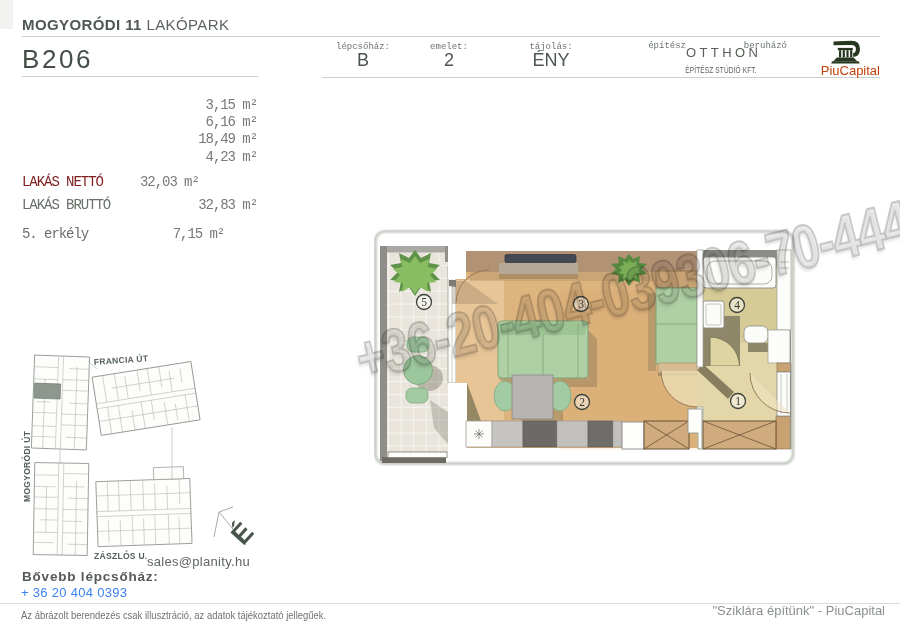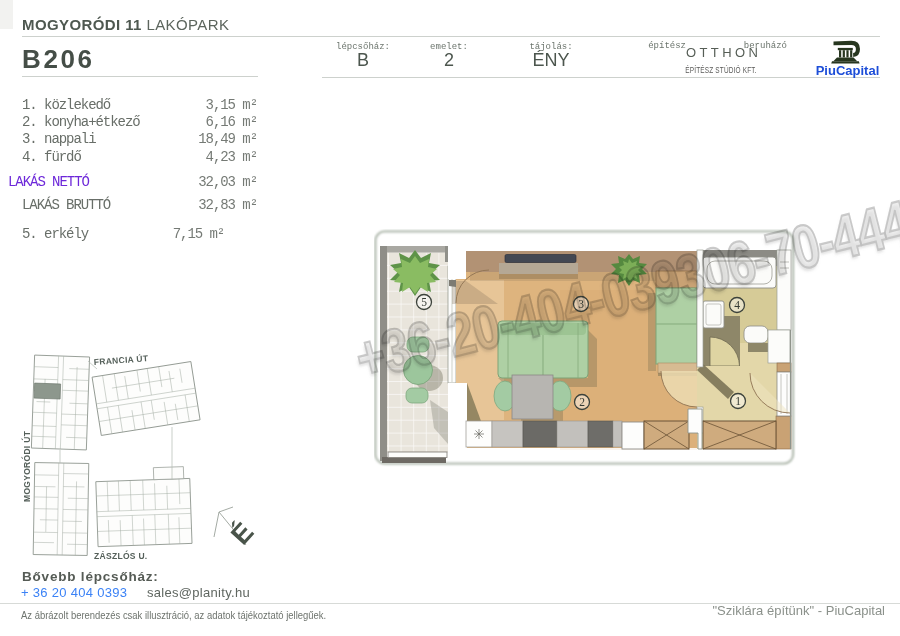--- a/index.html
+++ b/index.html
@@ -12,21 +12,21 @@
 </head>
 <body>
 <div id="page">
 
   <div class="abs" style="left:0;top:0;width:13px;height:29px;background:#f2f2f0;"></div>
 
   <div class="abs" style="left:22px;top:16px;font-size:15px;color:#4e5850;letter-spacing:0.4px;"><b>MOGYORÓDI 11</b> <span style="color:#5c655d;">LAKÓPARK</span></div>
 
   <div class="hline" style="left:22px;top:36px;width:858px;"></div>
 
-  <div class="abs" style="left:22px;top:44px;font-size:26px;font-weight:bold;color:#454e47;letter-spacing:2.6px;">B206</div>
+  <div class="abs" style="left:22px;top:44px;font-size:26px;font-weight:normal;color:#454e47;letter-spacing:2.6px;">B206</div>
 
   <div class="hline" style="left:22px;top:76px;width:236px;"></div>
 
   <div class="hline" style="left:322px;top:77px;width:558px;"></div>
 
   <div class="abs mono" style="left:318px;top:42px;width:90px;text-align:center;font-size:9px;color:#6b746c;">lépcsőház:</div>
   <div class="abs" style="left:318px;top:50px;width:90px;text-align:center;font-size:18px;color:#4c564e;">B</div>
 
   <div class="abs mono" style="left:404px;top:42px;width:90px;text-align:center;font-size:9px;color:#6b746c;">emelet:</div>
   <div class="abs" style="left:404px;top:50px;width:90px;text-align:center;font-size:18px;color:#4c564e;">2</div>
@@ -48,35 +48,31 @@
         <rect x="8.8" y="8.9" width="15" height="2.3"></rect>
         <rect x="10" y="11.2" width="2.2" height="7.2"></rect>
         <rect x="13.7" y="11.2" width="2.2" height="7.2"></rect>
         <rect x="17.4" y="11.2" width="2.2" height="7.2"></rect>
         <rect x="21.1" y="11.2" width="2.2" height="7.2"></rect>
         <path d="M8 18.4 L24.6 18.4 L28.2 22.2 L4.3 22.2 Z"></path>
         <path d="M3 22.2 L29.8 22.2 L30.6 24.4 L2.2 24.4 Z"></path>
       </g>
     </svg>
   </div>
-  <div class="abs" style="left:815px;top:63px;width:65px;text-align:center;font-size:13px;font-weight:bold;color:#1d4ed8;">PiuCapital</div>
-
-  <div class="abs mono" style="left:22px;top:97px;font-size:14px;letter-spacing:-1.05px;color:#686e68;line-height:17.2px;white-space:pre;">1. közlekedő
-2. konyha+étkező
-3. nappali
-4. fürdő</div>
-  <div class="abs mono" style="left:8px;top:174px;font-size:14px;letter-spacing:-1.05px;color:#6d28d9;">LAKÁS NETTÓ</div>
+  <div class="abs" style="left:815px;top:63px;width:65px;text-align:right;font-size:13px;font-weight:normal;color:#c2410c;">PiuCapital</div>
+
+  <div class="abs mono" style="left:22px;top:174px;font-size:14px;letter-spacing:-1.05px;color:#7f1d1d;">LAKÁS NETTÓ</div>
   <div class="abs mono" style="left:22px;top:197px;font-size:14px;letter-spacing:-1.05px;color:#686e68;">LAKÁS BRUTTÓ</div>
   <div class="abs mono" style="left:22px;top:226px;font-size:14px;letter-spacing:-1.05px;color:#686e68;">5. erkély</div>
 
   <div class="abs mono" style="left:140px;top:97px;width:117px;font-size:14px;letter-spacing:-1.05px;color:#757a75;line-height:17.2px;white-space:pre;text-align:right;">3,15 m²
 6,16 m²
 18,49 m²
 4,23 m²</div>
-  <div class="abs mono" style="left:140px;top:174px;width:117px;text-align:right;font-size:14px;letter-spacing:-1.05px;color:#757a75;">32,03 m²</div>
+  <div class="abs mono" style="left:140px;top:174px;width:117px;font-size:14px;letter-spacing:-1.05px;color:#757a75;">32,03 m²</div>
   <div class="abs mono" style="left:140px;top:197px;width:117px;text-align:right;font-size:14px;letter-spacing:-1.05px;color:#757a75;">32,83 m²</div>
   <div class="abs mono" style="left:140px;top:226px;width:117px;text-align:center;font-size:14px;letter-spacing:-1.05px;color:#757a75;">7,15 m²</div>
 
   <svg class="abs" style="left:374px;top:229px;" width="422" height="241" viewBox="374 229 422 241">
 
     <defs>
         <filter id="soft" x="-5%" y="-5%" width="110%" height="110%">
           <feGaussianBlur stdDeviation="1.1"></feGaussianBlur>
         </filter>
       </defs>
@@ -394,21 +390,21 @@
     </g>
     <text x="243" y="535" font-size="27" font-weight="bold" fill="#49544a" font-family="Liberation Sans" transform="rotate(-48 243 534)" text-anchor="middle" dominant-baseline="middle">É</text>
   </svg>
   <div class="abs" style="left:357px;top:325px;width:760px;transform:rotate(-14.2deg);transform-origin:0 50%;mix-blend-mode:multiply;opacity:0.55;pointer-events:none;">
     <div style="font-size:61px;font-weight:bold;font-family:'Liberation Sans',sans-serif;transform:scaleX(0.79);transform-origin:0 50%;color:rgba(200,200,200,0.55);-webkit-text-stroke:2.2px rgba(135,135,135,0.8);white-space:nowrap;letter-spacing:-1.2px;text-shadow:-2px 3px 3px rgba(110,110,110,0.35);">+36-20-404-039306-70-444</div>
   </div>
 
   <div class="abs" style="left:22px;top:569px;font-size:13.5px;font-weight:bold;color:#555b55;letter-spacing:0.8px;">Bővebb lépcsőház:</div>
 
   <div class="abs" style="left:21px;top:585px;font-size:13px;color:#3b82f6;letter-spacing:0.3px;">+ 36 20 404 0393</div>
-  <div class="abs" style="left:147px;top:585px;font-size:13px;color:#5f6660;letter-spacing:0.3px;">sales@planity.hu</div>
+  <div class="abs" style="left:147px;top:554px;font-size:13px;color:#5f6660;letter-spacing:0.3px;">sales@planity.hu</div>
 
   <div class="hline" style="left:0px;top:603px;width:900px;background:#d7dad7;"></div>
 
   <div class="abs" style="left:21px;top:609px;font-size:10.8px;color:#6e746e;transform:scaleX(0.875);transform-origin:0 0;">Az ábrázolt berendezés csak illusztráció, az adatok tájékoztató jellegűek.</div>
 
   <div class="abs" style="left:585px;top:603px;width:300px;text-align:right;font-size:13px;color:#8b918b;">"Sziklára építünk" - PiuCapital</div>
 
 </div>
 
 </body></html>

